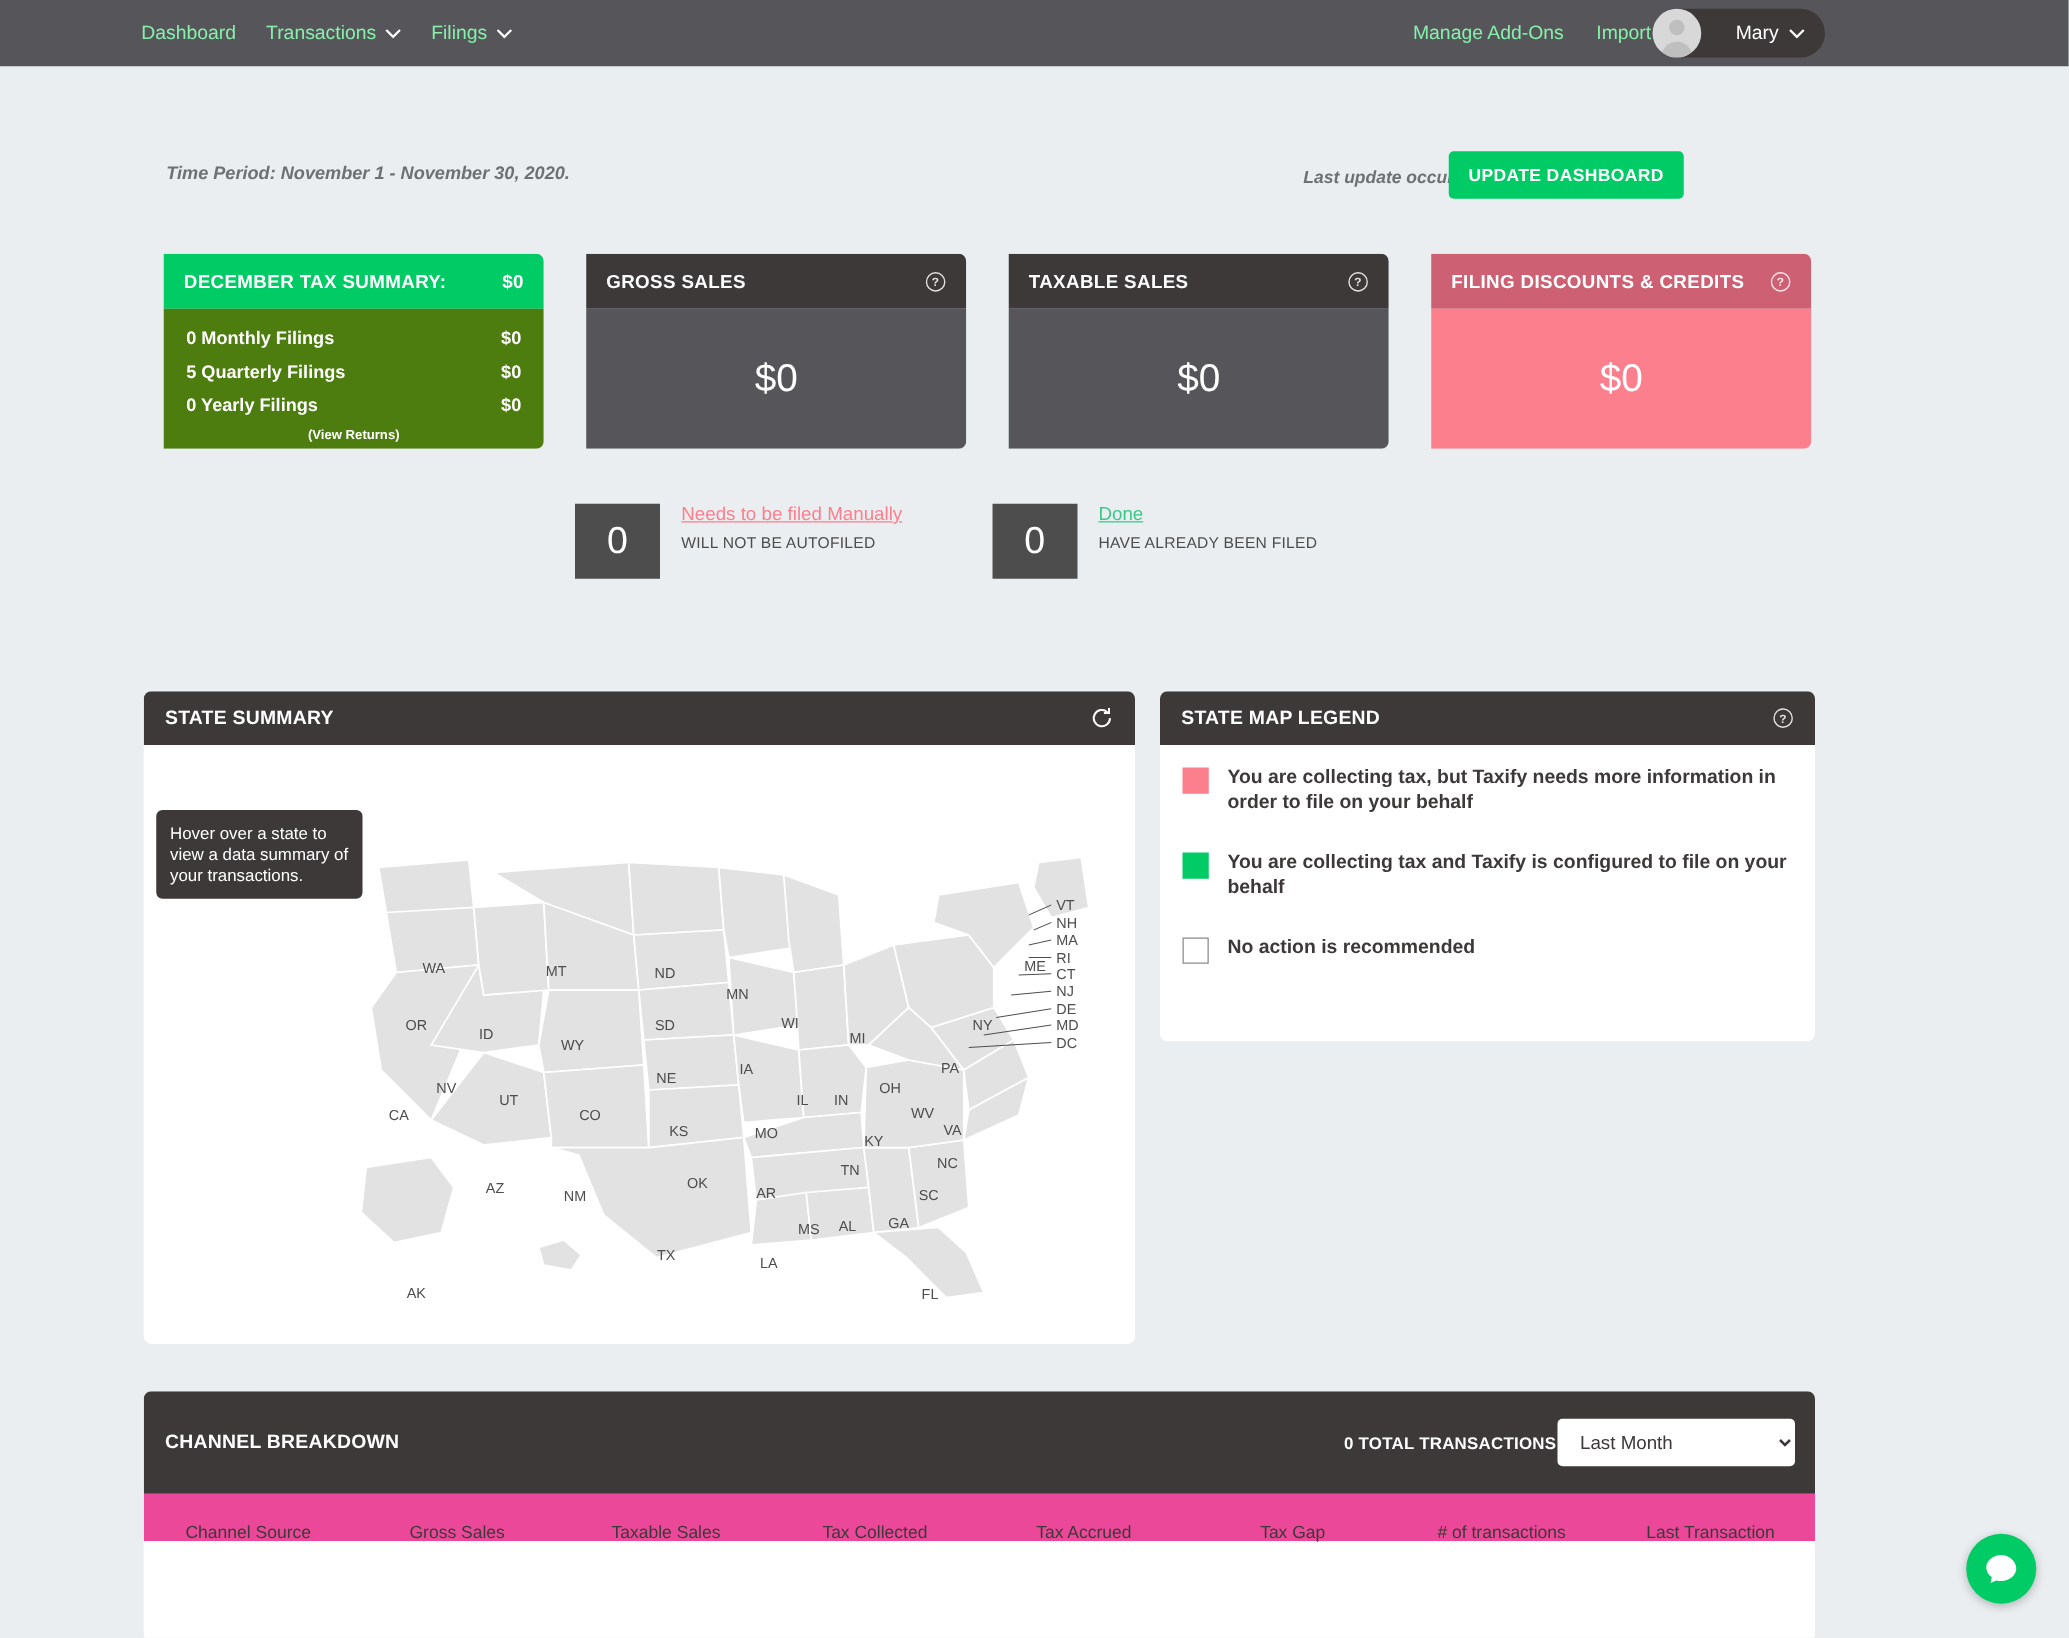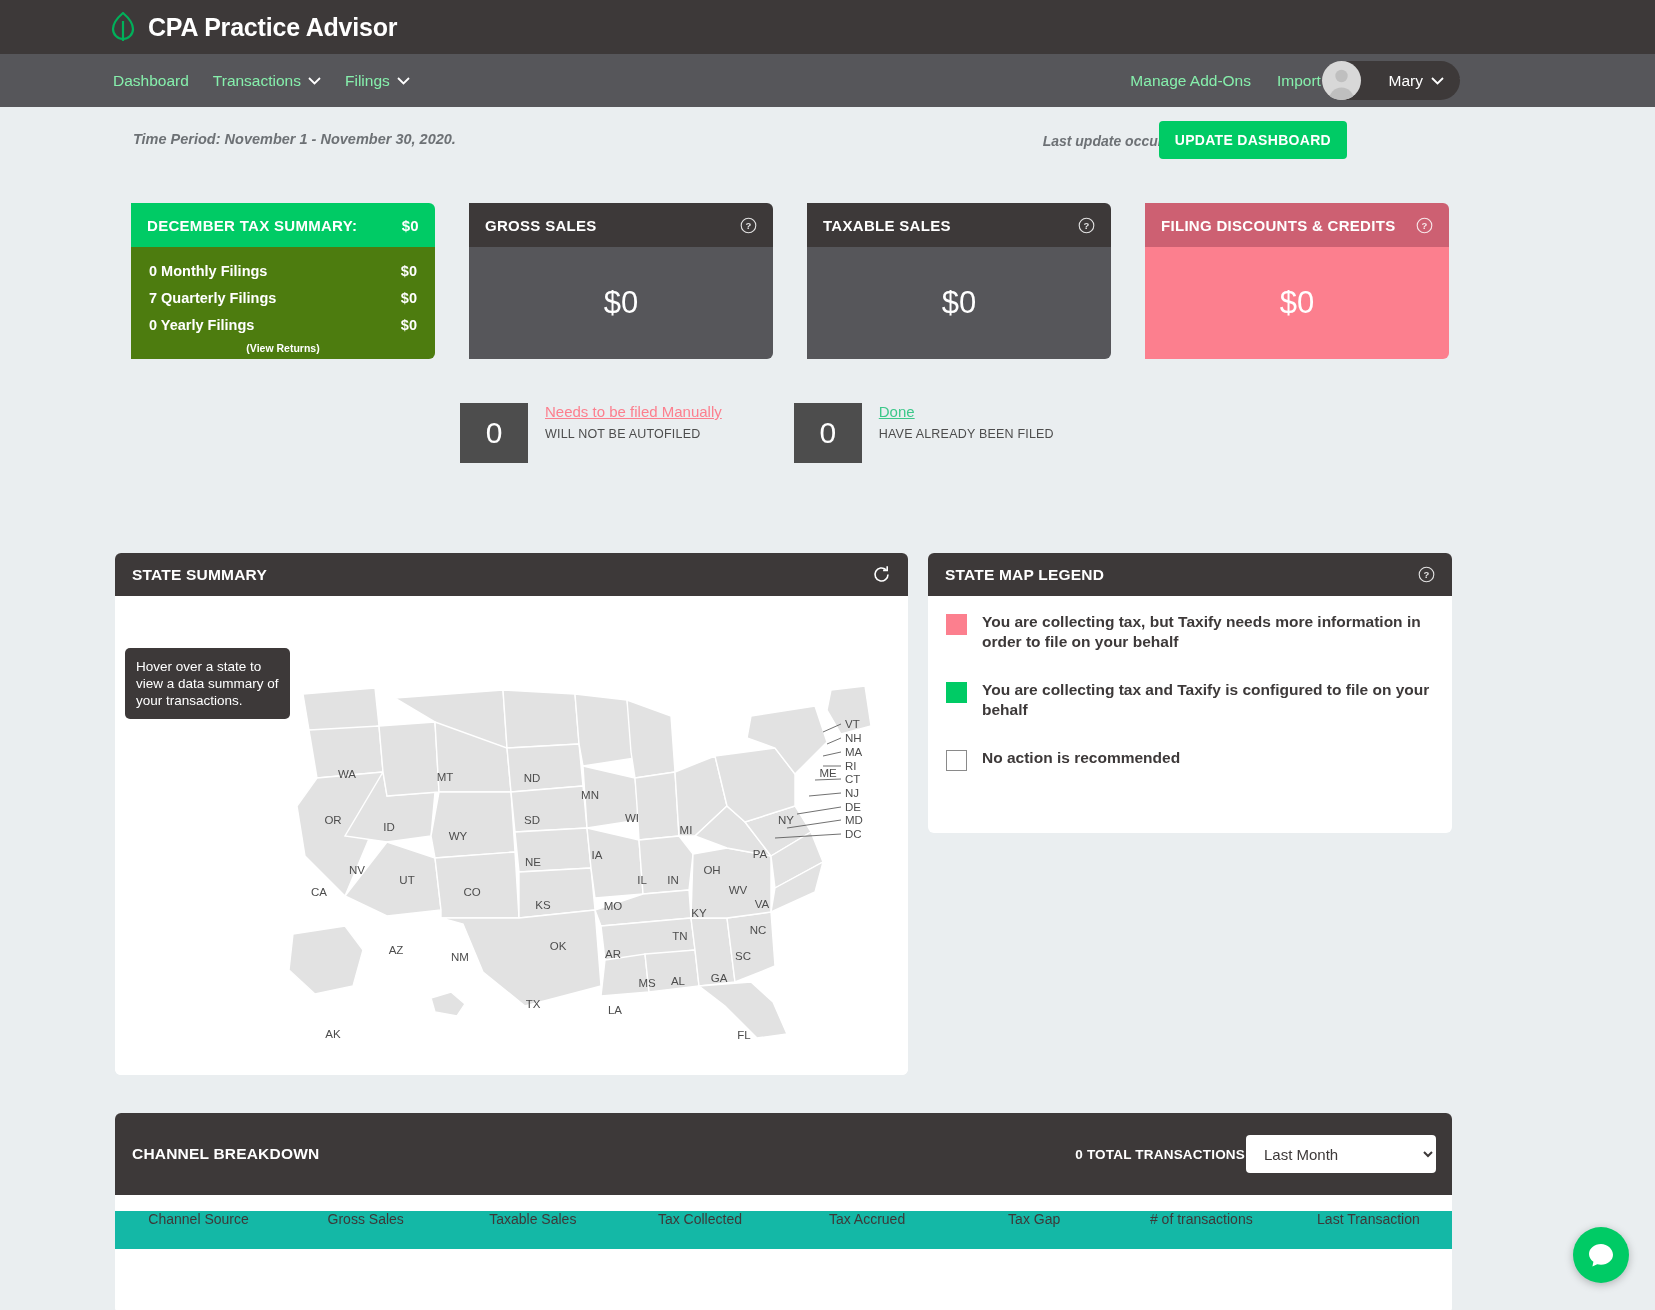--- a/index.html
+++ b/index.html
@@ -151,21 +151,21 @@
     position: absolute; right: 207px; color: #fff; font-size: 13.5px;
     font-weight: bold; letter-spacing: 0.2px;
   }
   .ch-select {
     position: absolute; right: 16px; top: 22px; width: 190px; height: 38px;
     background: #fff; border-radius: 4px; border: none;
     font-size: 15px; color: #3d3939; padding-left: 14px;
     font-family: "Liberation Sans", sans-serif; cursor: pointer;
   }
   .table-head {
-    background: #14b8a6; height: 38px; display: flex; align-items: flex-start; margin-top: 16px;
+    background: #ec4899; height: 38px; display: flex; align-items: flex-end;
   }
   .th {
     font-size: 14px; color: #3d3939; text-align: center; flex: 1;
   }
   .table-body { background: #fff; height: 80px; }
 
   
   .chat {
     position: absolute; right: 26px; bottom: 27px; width: 56px; height: 56px;
     border-radius: 50%; background: #00cb65;
@@ -176,27 +176,20 @@
   
   .st-label { font-size: 11.5px; fill: #4d4d4d; font-family: "Liberation Sans", sans-serif; }
   .st-shape { fill: #e2e2e2; stroke: #ffffff; stroke-width: 1.4; }
   .lead { stroke: #4d4d4d; stroke-width: .8; fill: none; }
 </style>
 </head>
 <body>
 
 <div class="page">
 
-  <div class="brandbar">
-    <svg class="leaf-icon" viewBox="0 0 26 30">
-      <path d="M13 1 C6 7 3 12 3 17 a10 10 0 0 0 20 0 C23 12 20 7 13 1 Z" fill="none" stroke="#00b05a" stroke-width="2.2"></path>
-      <line x1="13" y1="9" x2="13" y2="29" stroke="#00b05a" stroke-width="2.2"></line>
-    </svg>
-    <span class="brand-title">CPA Practice Advisor</span>
-  </div>
 
   <div class="navbar">
     <div class="nav-left">
       <div class="nav-item">
         <span>Dashboard</span>
       </div>
       <div class="nav-item">
         <span>Transactions</span>
         <svg class="caret" width="13" height="8" viewBox="0 0 13 8">
           <path d="M1 1 L6.5 6.5 L12 1" fill="none" stroke="#fff" stroke-width="1.8"></path>
@@ -251,21 +244,21 @@
       <div class="kpi-head">
         <span>DECEMBER TAX SUMMARY:</span>
         <span>$0</span>
       </div>
       <div class="kpi-body">
         <div class="filing-line">
           <span>0 Monthly Filings</span>
           <span>$0</span>
         </div>
         <div class="filing-line">
-          <span>7 Quarterly Filings</span>
+          <span>5 Quarterly Filings</span>
           <span>$0</span>
         </div>
         <div class="filing-line">
           <span>0 Yearly Filings</span>
           <span>$0</span>
         </div>
         <a class="view-returns">(View Returns)</a>
       </div>
     </div>
 

